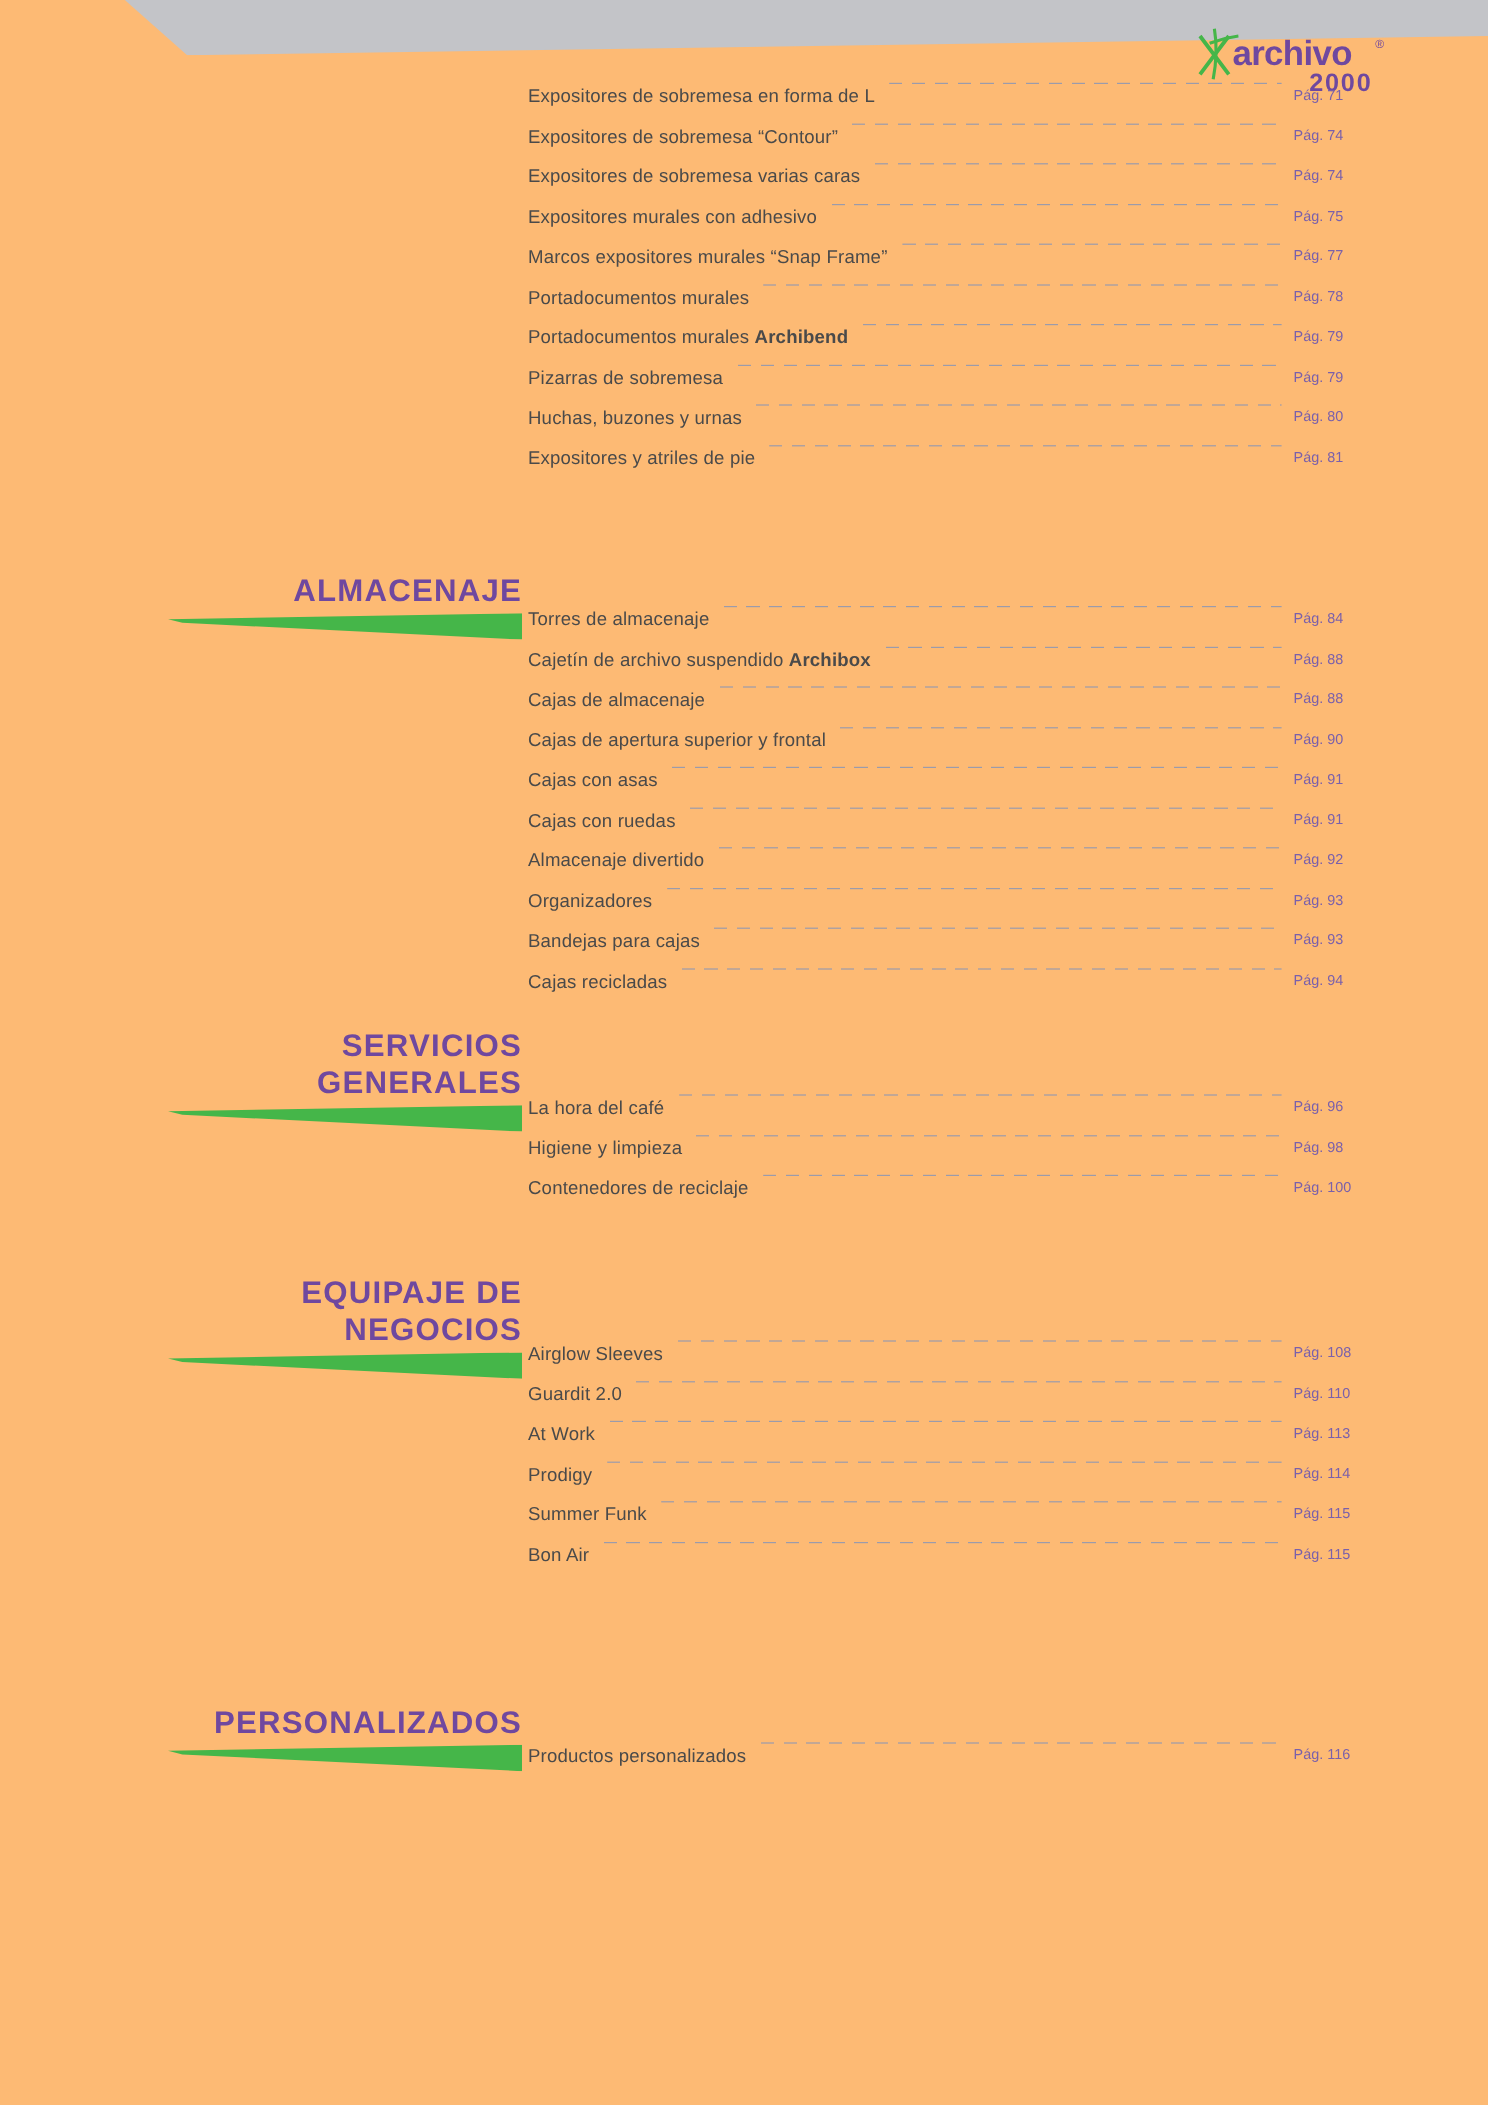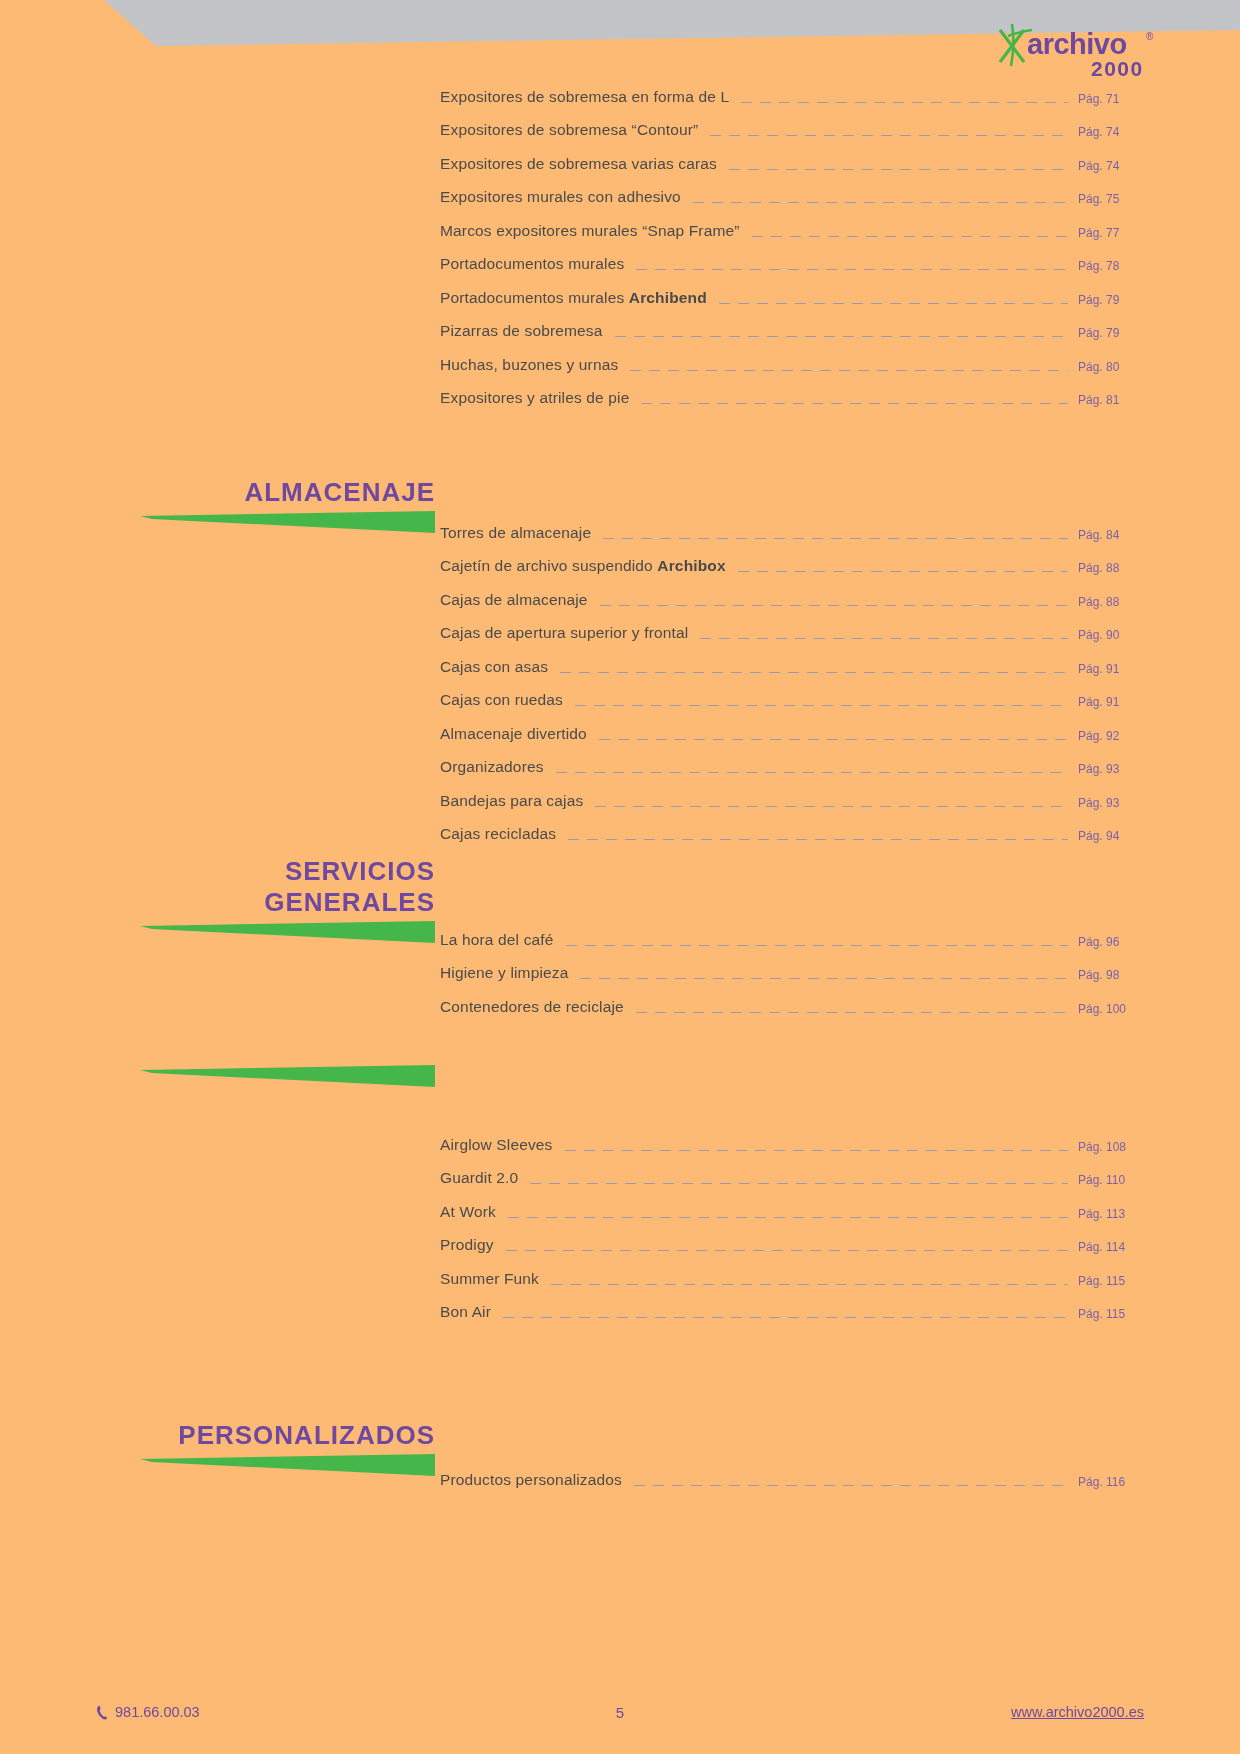--- a/index.html
+++ b/index.html
@@ -70,21 +70,21 @@
   .sec-wedge svg { display: block; }
 
   
   .toc-list {
     position: absolute;
     left: 440px;
     width: 730px;
   }
   .toc-row {
     display: flex;
-    align-items: flex-end;
+    align-items: flex-start;
     height: 33.5px;
   }
   .toc-label {
     color: #4a4a4a;
     font-size: 15.5px;
     letter-spacing: 0.15px;
     white-space: nowrap;
     font-family: "Liberation Sans", sans-serif;
   }
   .toc-label b { font-weight: bold; }
@@ -319,20 +319,22 @@
       <div class="toc-row">
         <span class="toc-label">Contenedores de reciclaje</span>
         <span class="toc-dots"></span>
         <span class="toc-page">Pág. 100</span>
       </div>
     </div>
   </div>
 
   <div class="section">
     <div class="sec-head" style="top:1062px;">
+      <div class="sec-head-title">EQUIPAJE DE
+NEGOCIOS</div>
       <div class="sec-wedge">
         <svg width="295" height="22" viewBox="0 0 295 22" preserveAspectRatio="none">
           <polygon points="0,5 295,0 295,22 12,8" fill="#45b649"></polygon>
         </svg>
       </div>
     </div>
 
     <div class="toc-list" style="top:1120px;">
       <div class="toc-row">
         <span class="toc-label">Airglow Sleeves</span>
@@ -379,28 +381,14 @@
 
     <div class="toc-list" style="top:1455px;">
       <div class="toc-row">
         <span class="toc-label">Productos personalizados</span>
         <span class="toc-dots"></span>
         <span class="toc-page">Pág. 116</span>
       </div>
     </div>
   </div>
 
-  <div class="footer">
-    <div class="footer-left">
-      <span class="phone-icon">
-        <svg width="13" height="15" viewBox="0 0 13 15">
-          <path d="M3.4 0.6 C1.6 1.4 0.6 3.4 1.1 5.6 C1.9 9.4 4.4 12.6 7.6 14.2
-                   C9.1 14.9 10.6 14.4 11.3 13.1 L9.2 11.3 C8.6 11.9 7.9 11.9 7.2 11.3
-                   C5.6 9.9 4.3 7.9 3.8 5.9 C3.6 5.0 3.9 4.4 4.7 4.1 Z" fill="#6f489f"></path>
-        </svg>
-      </span>
-      <span>981.66.00.03</span>
-    </div>
-    <div class="footer-center">5</div>
-    <div class="footer-right">www.archivo2000.es</div>
-  </div>
 
 </div>
 
 </body></html>

